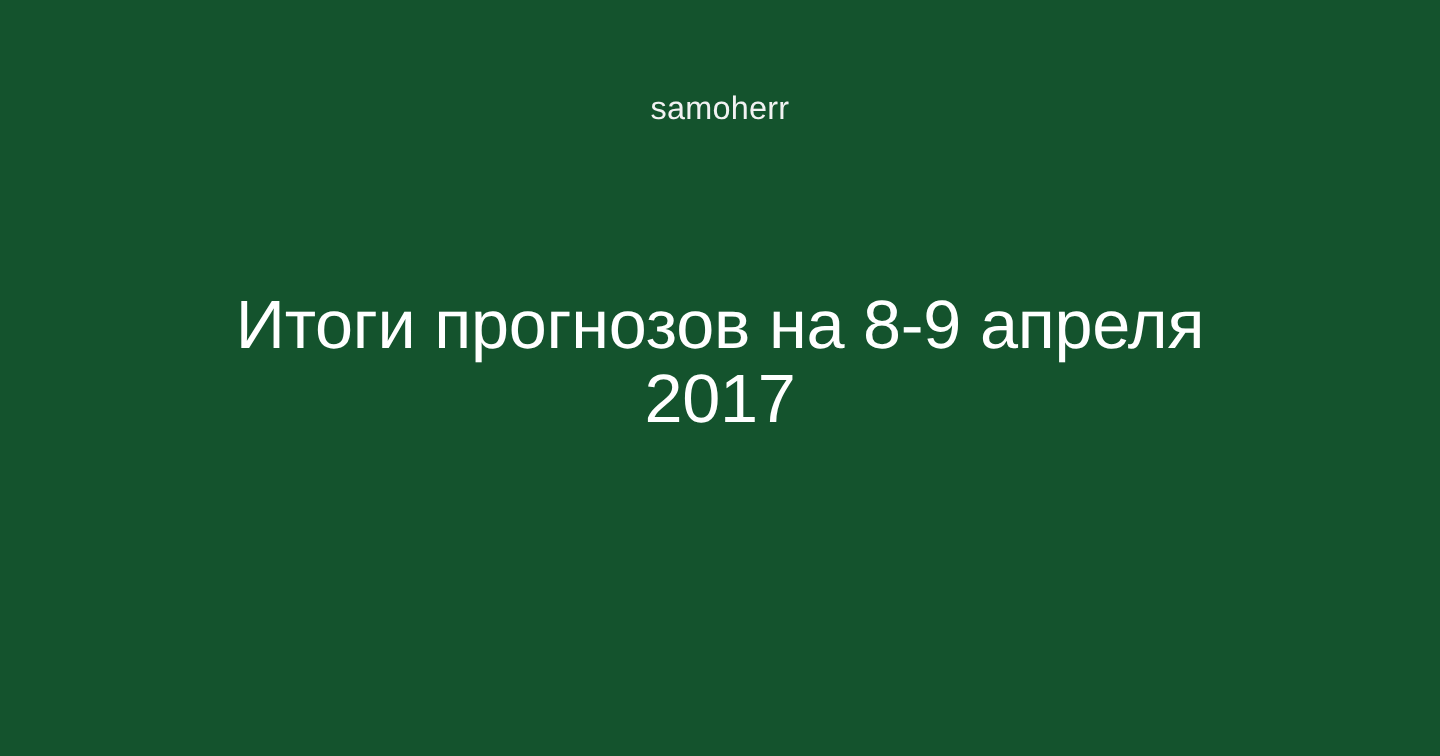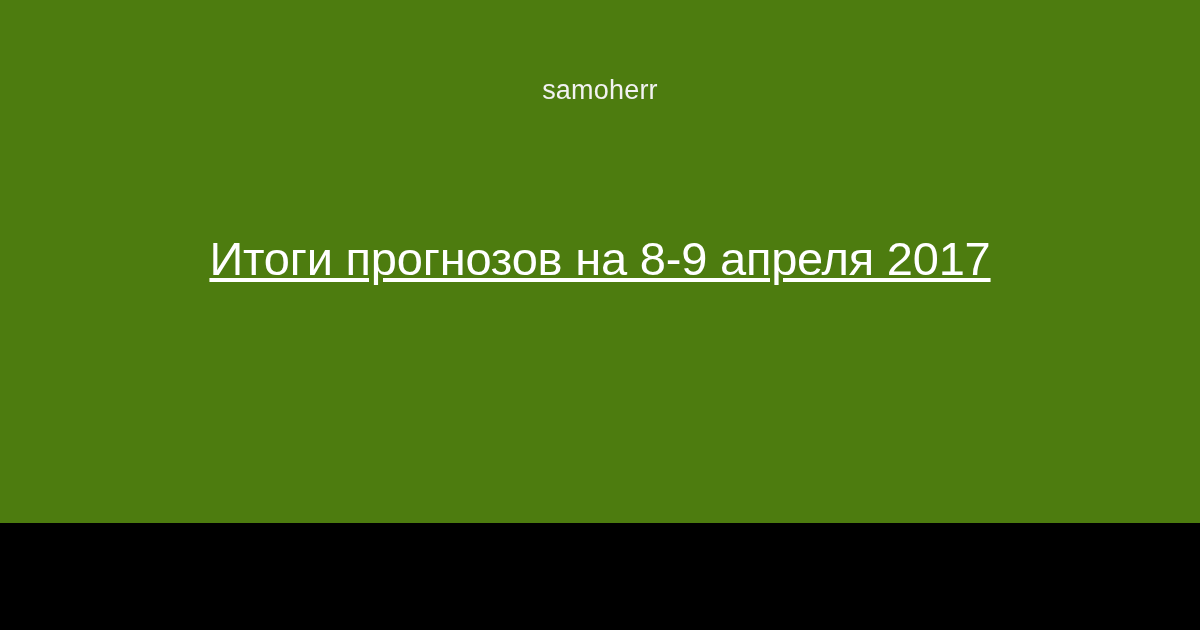--- a/index.html
+++ b/index.html
@@ -14,22 +14,22 @@
     overflow: hidden;
     background: #000000;
     font-family: "Liberation Sans", "DejaVu Sans", sans-serif;
     -webkit-font-smoothing: antialiased;
   }
 
   .card {
     position: relative;
     box-sizing: border-box;
     width: 1200px;
-    height: 523px;
-    background: #4d7c0f;
+    height: 630px;
+    background: #14532d;
     display: flex;
     flex-direction: column;
     align-items: center;
   }
 
   .byline {
     position: absolute;
     top: 74px;
     left: 0;
     width: 1200px;
@@ -45,28 +45,27 @@
   .title-block {
     position: absolute;
     top: 228px;
     left: 50%;
     transform: translateX(-50%);
     width: 880px;
     text-align: center;
   }
 
   .title {
-    margin: 0;
+    margin: 12px;
     color: #ffffff;
-    font-size: 47px;
+    font-size: 57px;
     font-weight: 400;
     line-height: 62px;
     letter-spacing: -0.2px;
     word-wrap: break-word;
-    text-decoration: underline;
   }
 </style>
 </head>
 <body>
 
 <div class="card">
 
   <div class="byline">samoherr</div>
 
   <div class="title-block">

